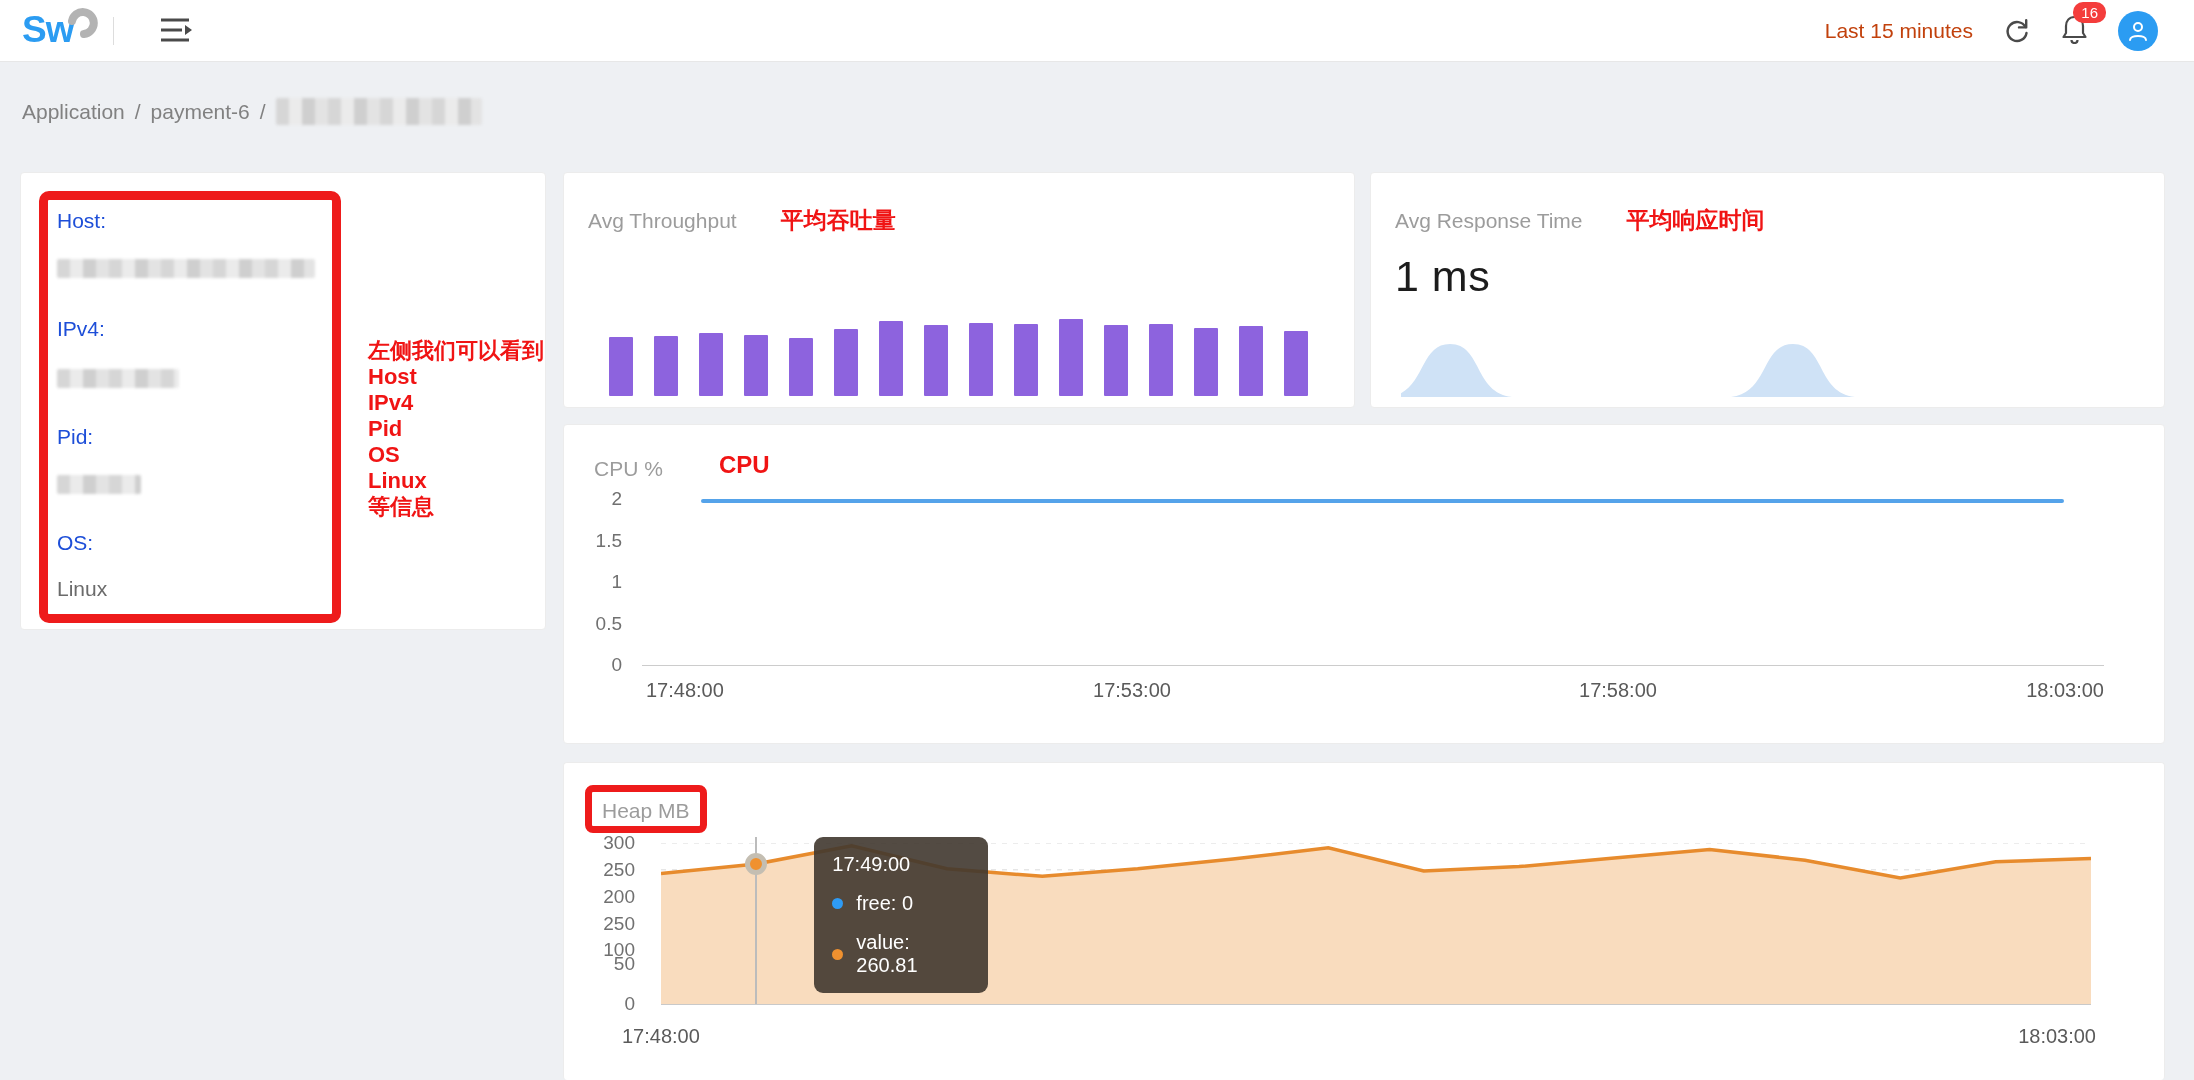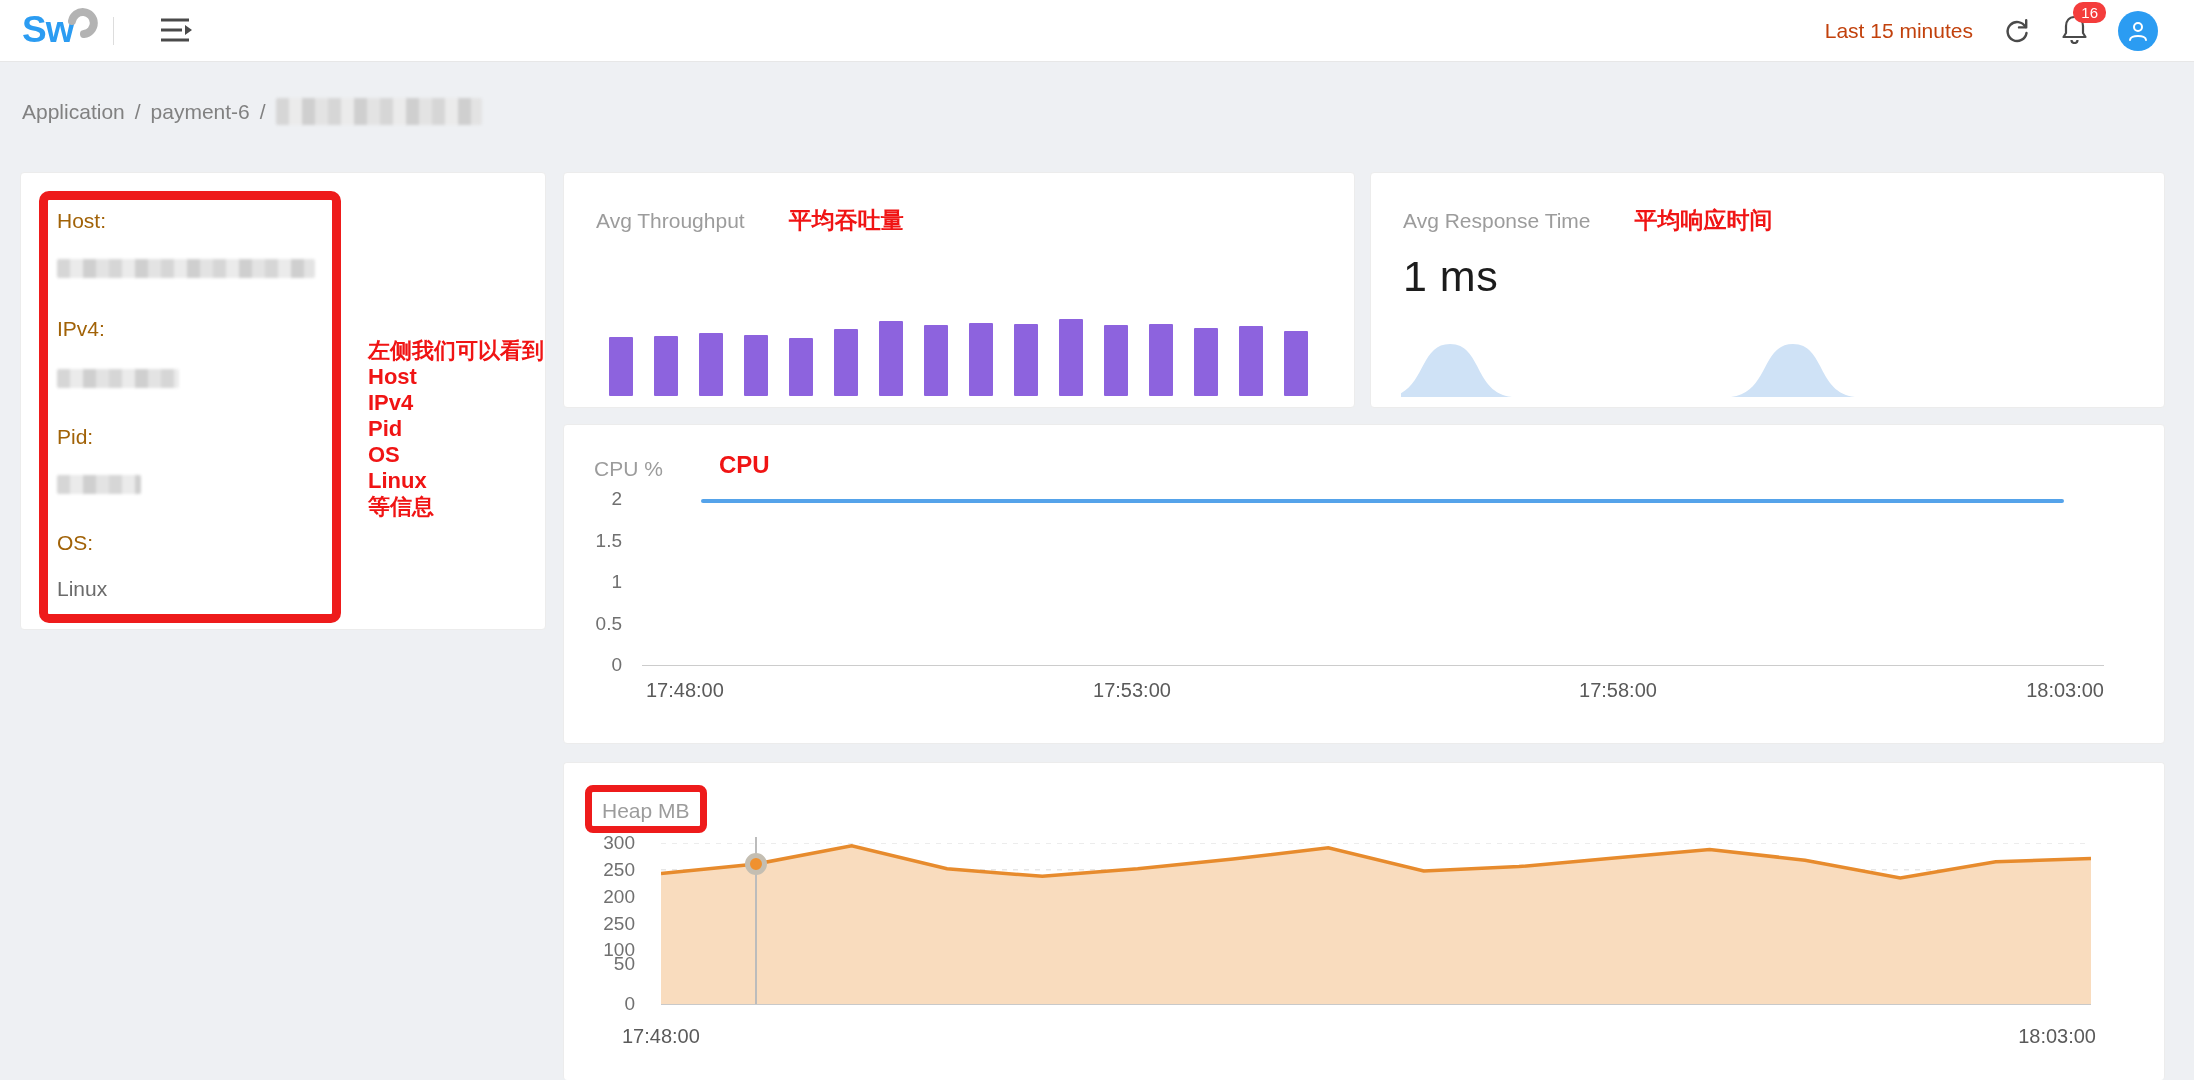--- a/index.html
+++ b/index.html
@@ -32,28 +32,28 @@
   
   .card { position:absolute; background:#fff; border:1px solid #ececec; border-radius:4px; }
   .card-host { left:20px; top:172px; width:526px; height:458px; }
   .card-tp   { left:563px; top:172px; width:792px; height:236px; }
   .card-rt   { left:1370px; top:172px; width:795px; height:236px; }
   .card-cpu  { left:563px; top:424px; width:1602px; height:320px; }
   .card-heap { left:563px; top:762px; width:1602px; height:318px; border-bottom:none; }
 
   
   .host-inner { position:absolute; left:36px; top:0; right:30px; }
-  .host-label { position:absolute; left:0; font-size:21px; color:#a16207; }
+  .host-label { position:absolute; left:0; font-size:21px; color:#1d4ed8; }
   .host-value-redacted { position:absolute; left:0; height:19px; }
   .host-os-value { position:absolute; left:0; font-size:21px; color:#6b6b6b; }
   .redbox-host { position:absolute; left:18px; top:18px; width:302px; height:432px; border:9px solid #ee1b1b; border-radius:10px; pointer-events:none; }
   .note-left { position:absolute; left:368px; top:338px; font-size:22px; font-weight:700; color:var(--annotation-red); line-height:26px; white-space:pre-line; }
 
   
-  .metric-inner { padding:32px 32px 0; }
+  .metric-inner { padding:32px 24px 0; }
   .label-row { display:flex; align-items:baseline; gap:44px; }
   .metric-label { font-size:21px; color:#9c9c9c; }
   .cjk-note { font-size:23px; font-weight:700; color:var(--annotation-red); }
   .metric-value { margin-top:16px; font-size:43px; color:#1c1c1c; letter-spacing:0.5px; }
   .tp-bars { position:absolute; left:45px; bottom:11px; height:78px; display:flex; align-items:flex-end; gap:21px; }
   .tbar { width:24px; background:var(--bar-purple); border-radius:1px; }
   .rt-bumps { position:absolute; left:30px; bottom:6px; }
 
   
   .chart-title { position:absolute; left:30px; top:32px; font-size:21px; color:#9c9c9c; }
@@ -245,16 +245,27 @@
         <line x1="0" x2="1430" y1="80.5" y2="80.5" stroke="#dadada" stroke-dasharray="5 6"></line>
         <line x1="0" x2="1430" y1="107.33333333333333" y2="107.33333333333333" stroke="#dadada" stroke-dasharray="5 6"></line>
         <line x1="0" x2="1430" y1="134.16666666666666" y2="134.16666666666666" stroke="#dadada" stroke-dasharray="5 6"></line>
         <line x1="0" x2="1430" y1="161" y2="161" stroke="#dadada" stroke-dasharray="5 6"></line>
         <path d="M0,161 L0.0,30.6 L95.3,21.0 L190.7,2.7 L286.0,25.8 L381.3,33.3 L476.7,25.8 L572.0,16.1 L667.3,4.8 L762.7,27.9 L858.0,23.6 L953.3,15.0 L1048.7,6.4 L1144.0,17.2 L1239.3,34.9 L1334.7,18.8 L1430.0,15.6 L1430,161 Z" fill="#f9dcbe"></path>
         <polyline points="0.0,30.6 95.3,21.0 190.7,2.7 286.0,25.8 381.3,33.3 476.7,25.8 572.0,16.1 667.3,4.8 762.7,27.9 858.0,23.6 953.3,15.0 1048.7,6.4 1144.0,17.2 1239.3,34.9 1334.7,18.8 1430.0,15.6" fill="none" stroke="#e78b2d" stroke-width="3.5"></polyline>
       </svg>
     <div class="heap-axisline"></div>
     <div class="crosshair" style="left: 94.3333px;"></div>
     <div class="hoverdot" style="left: 84.3333px; top: 10.032px;"></div>
+    <div class="tooltip" style="left: 153.333px; top: -6px;">
+      <div class="tt-time">17:49:00</div>
+      <div class="tt-row">
+        <span class="dot dot-free"></span>
+        <span>free: 0</span>
+      </div>
+      <div class="tt-row">
+        <span class="dot dot-value"></span>
+        <span>value: 260.81</span>
+      </div>
+    </div>
   </div>
   <div class="heap-xlabel l">17:48:00</div>
   <div class="heap-xlabel r">18:03:00</div>
 </section>
 
 </body></html>

